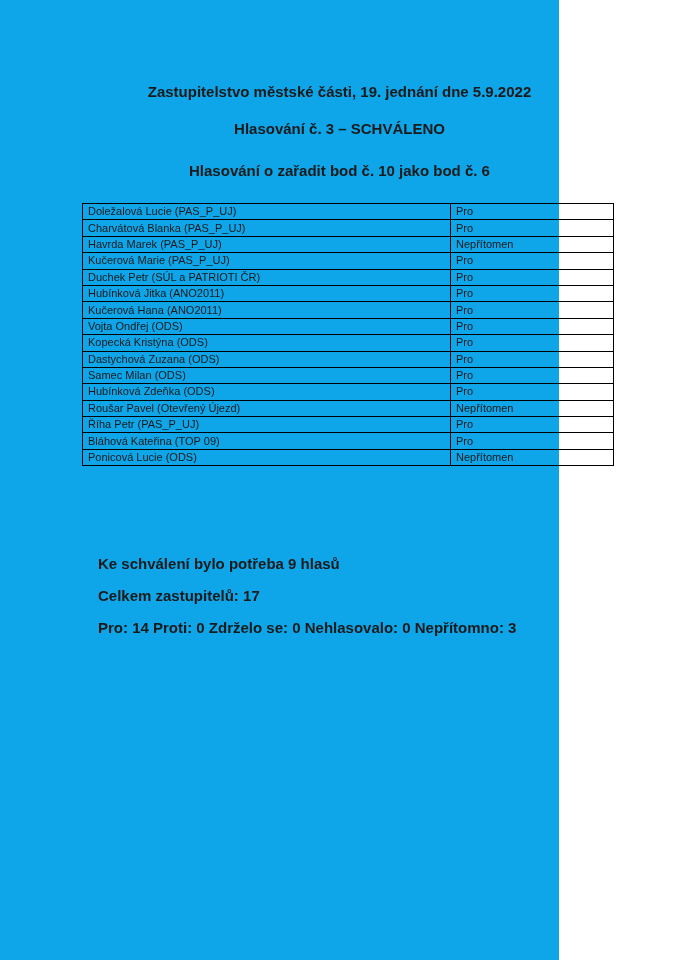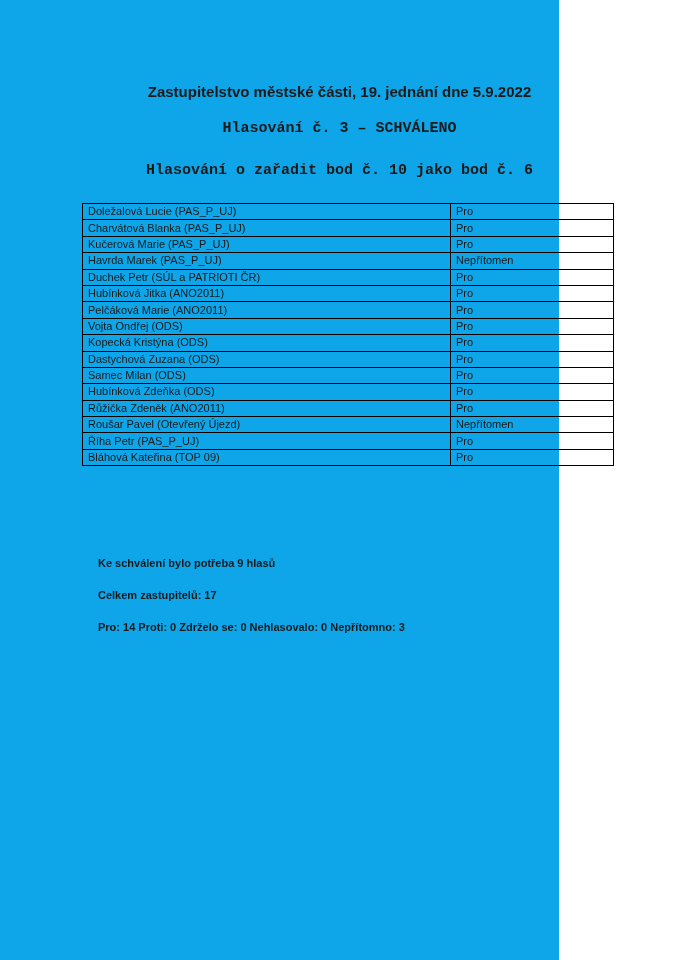--- a/index.html
+++ b/index.html
@@ -21,22 +21,22 @@
   .doc-title {
     position: absolute;
     left: 0; width: 679px;
     text-align: center;
     font-weight: bold;
     font-size: 15px;
     line-height: 17px;
     color: #1a1a1a;
   }
   .title-1 { top: 83px; }
-  .title-2 { top: 120px; font-family: Liberation Mono, monospace; }
-  .title-3 { top: 162px; font-family: Liberation Mono, monospace; }
+  .title-2 { top: 120px; }
+  .title-3 { top: 162px; }
   .vote-table {
     position: absolute;
     left: 82px;
     top: 203px;
     width: 531px;
     border-collapse: collapse;
     table-layout: fixed;
     font-size: 11px;
     color: #1a1a1a;
   }
@@ -47,21 +47,21 @@
     padding: 1px 4px 1px 5px;
     vertical-align: middle;
     white-space: nowrap;
     overflow: hidden;
   }
   .vote-table col.c-member { width: 368px; }
   .vote-table col.c-vote   { width: 163px; }
   .summary-line {
     position: absolute;
     left: 82px;
-    font-size: 11px;
+    font-size: 15px;
     font-weight: bold;
     line-height: 13px;
     color: #1a1a1a;
     white-space: nowrap;
     padding-left: 16px;
   }
   .sum-1 { top: 557px; }
   .sum-2 { top: 589px; text-align: right; }
   .sum-3 { top: 621px; }
 </style>
@@ -84,37 +84,37 @@
     <tbody>
         <tr>
           <td>Doležalová Lucie (PAS_P_UJ)</td>
           <td>Pro</td>
         </tr>
         <tr>
           <td>Charvátová Blanka (PAS_P_UJ)</td>
           <td>Pro</td>
         </tr>
         <tr>
+          <td>Havrda Marek (PAS_P_UJ)</td>
+          <td>Nepřítomen</td>
+        </tr>
+        <tr>
           <td>Kučerová Marie (PAS_P_UJ)</td>
           <td>Pro</td>
-        </tr>
-        <tr>
-          <td>Havrda Marek (PAS_P_UJ)</td>
-          <td>Nepřítomen</td>
         </tr>
         <tr>
           <td>Duchek Petr (SÚL a PATRIOTI ČR)</td>
           <td>Pro</td>
         </tr>
         <tr>
           <td>Hubínková Jitka (ANO2011)</td>
           <td>Pro</td>
         </tr>
         <tr>
-          <td>Pelčáková Marie (ANO2011)</td>
+          <td>Kučerová Hana (ANO2011)</td>
           <td>Pro</td>
         </tr>
         <tr>
           <td>Vojta Ondřej (ODS)</td>
           <td>Pro</td>
         </tr>
         <tr>
           <td>Kopecká Kristýna (ODS)</td>
           <td>Pro</td>
         </tr>
@@ -124,34 +124,34 @@
         </tr>
         <tr>
           <td>Samec Milan (ODS)</td>
           <td>Pro</td>
         </tr>
         <tr>
           <td>Hubínková Zdeňka (ODS)</td>
           <td>Pro</td>
         </tr>
         <tr>
-          <td>Růžička Zdeněk (ANO2011)</td>
-          <td>Pro</td>
-        </tr>
-        <tr>
           <td>Roušar Pavel (Otevřený Újezd)</td>
           <td>Nepřítomen</td>
         </tr>
         <tr>
           <td>Říha Petr (PAS_P_UJ)</td>
           <td>Pro</td>
         </tr>
         <tr>
           <td>Bláhová Kateřina (TOP 09)</td>
           <td>Pro</td>
+        </tr>
+        <tr>
+          <td>Ponicová Lucie (ODS)</td>
+          <td>Nepřítomen</td>
         </tr>
       </tbody>
   </table>
 
   <div class="summary-line sum-1">Ke schválení bylo potřeba 9 hlasů</div>
 
   <div class="summary-line sum-2">Celkem zastupitelů: 17</div>
 
   <div class="summary-line sum-3">Pro: 14 Proti: 0 Zdrželo se: 0 Nehlasovalo: 0 Nepřítomno: 3</div>
 

